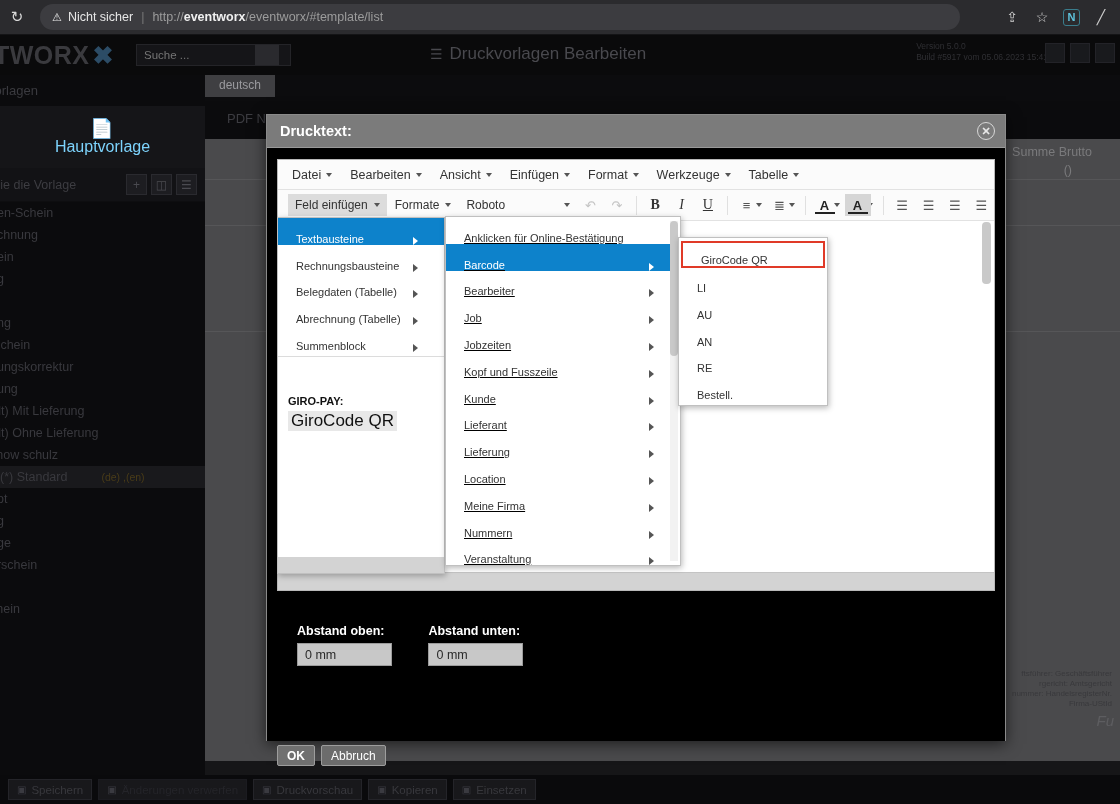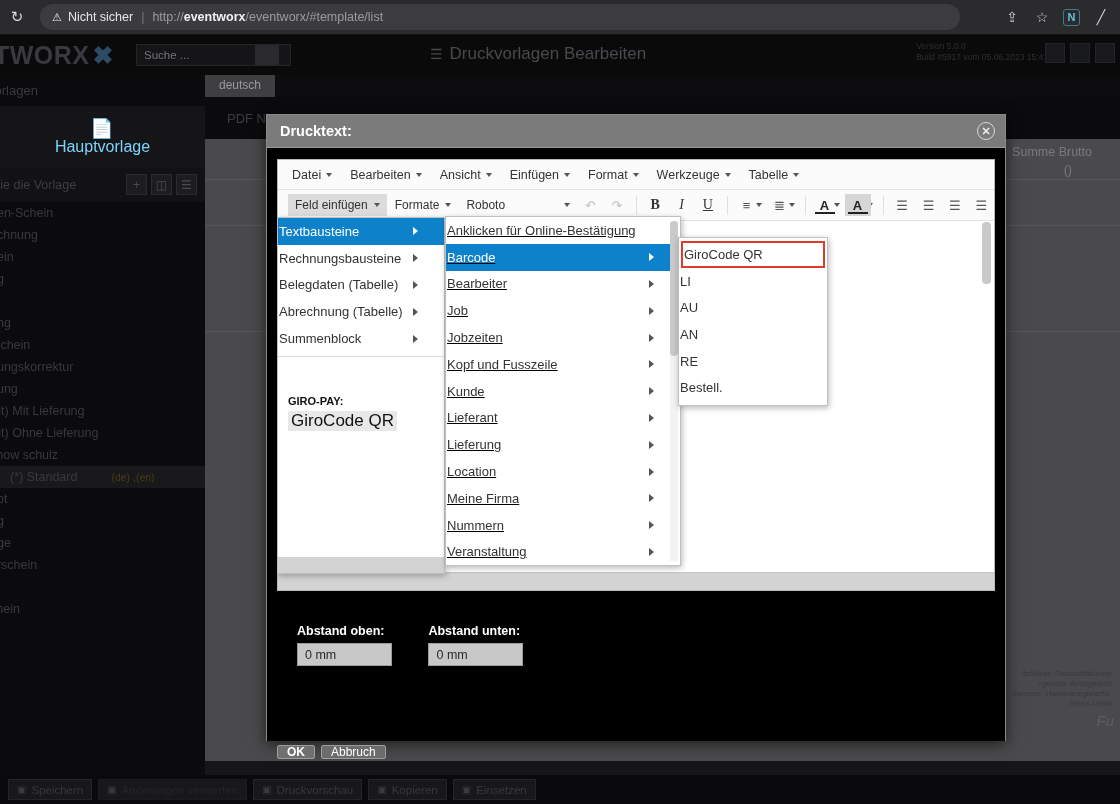--- a/index.html
+++ b/index.html
@@ -105,21 +105,21 @@
   .sb-pickrow .txt { color: #3d3d42; font-size: 12.5px; margin-left: -8px; }
   .sb-pickrow .btns { margin-left: auto; display: flex; gap: 4px; padding-right: 8px; }
   .sb-sqbtn {
     width: 21px; height: 21px; background: #1d1d21; border: 1px solid #2a2a2f;
     color: #4a4a50; font-size: 12px; display: flex; align-items: center; justify-content: center;
   }
   .sb-item {
     height: 22px; color: #39393e; font-size: 12.5px;
     display: flex; align-items: center; padding-left: 0; margin-left: -10px;
   }
-  .sb-item.sel { background: #19191c; padding-left: 10px; margin-left: 0; }
+  .sb-item.sel { background: #19191c; margin-left: 0; }
   .sb-item .langs { color: #4a3c18; font-size: 10.5px; margin-left: 34px; }
   .sb-gap { height: 22px; }
 
   
   .content {
     position: absolute; left: 205px; top: 40px; width: 915px; height: 729px;
     background: #161618;
   }
   .tabstrip {
     position: absolute; left: 0; top: 0; height: 26px; width: 915px;
@@ -220,22 +220,22 @@
     position: absolute; right: 0; top: 62px; width: 15px; bottom: 18px; background: #fff;
   }
   .editor-vthumb { position: absolute; top: 0; left: 3px; width: 9px; height: 62px; background: #c9c9c9; border-radius: 4px; }
 
   
   .menu-pop {
     position: absolute; background: #fff; border: 1px solid #c0c0c0;
     box-shadow: 1px 2px 6px rgba(0,0,0,0.28); padding: 4px 0; z-index: 20;
   }
   .mrow {
-    display: flex; align-items: center; font-size: 13px; color: #333;
-    height: 26.8px; padding: 0 10px 0 1px; white-space: nowrap;
+    display: flex; align-items: flex-end; font-size: 11px; color: #333;
+    height: 26.8px; padding: 0 10px 0 18px; white-space: nowrap;
   }
   .mrow .arrow { margin-left: auto; padding-left: 16px;
     border-top: 4px solid transparent; border-bottom: 4px solid transparent;
     border-left: 5px solid #555; width: 0; height: 0; box-sizing: content-box; }
   .mrow.hl { background: #0d82cb; color: #fff; }
   .mrow.hl .arrow { border-left-color: #fff; }
   .mrow.boxed { border: 2px solid #e03a28; margin: 0 2px; height: 26px; }
 
   #menu1 { left: 277px; top: 217px; width: 168px; padding: 0; }
   #menu1 .mrow { height: 26.8px; }
@@ -259,21 +259,21 @@
   .ftextbox {
     margin-top: 5px; width: 95px; height: 23px; background: #c8c8c8; border: 1px solid #9c9c9c;
     color: #2a2a2a; font-size: 12.5px; display: flex; align-items: center; padding-left: 7px;
   }
   .fieldgroup { display: inline-block; vertical-align: top; margin-left: 20px; }
   .fieldgroup + .fieldgroup { margin-left: 32px; }
 
   .modal-actions { position: absolute; left: 10px; top: 597px; display: flex; gap: 6px; }
   .mbtn {
     background: #707070; border: 1px solid #9d9d9d; border-radius: 2px;
-    color: #fff; font-size: 12px; font-weight: bold; height: 14px;
+    color: #fff; font-size: 12px; font-weight: bold; height: 21px;
     display: flex; align-items: center; padding: 0 9px;
   }
   .mbtn.sec { font-weight: normal; background: #6c6c6c; }
 </style>
 </head>
 <body>
 
 <div id="root">
 
   <div class="browser-bar">

